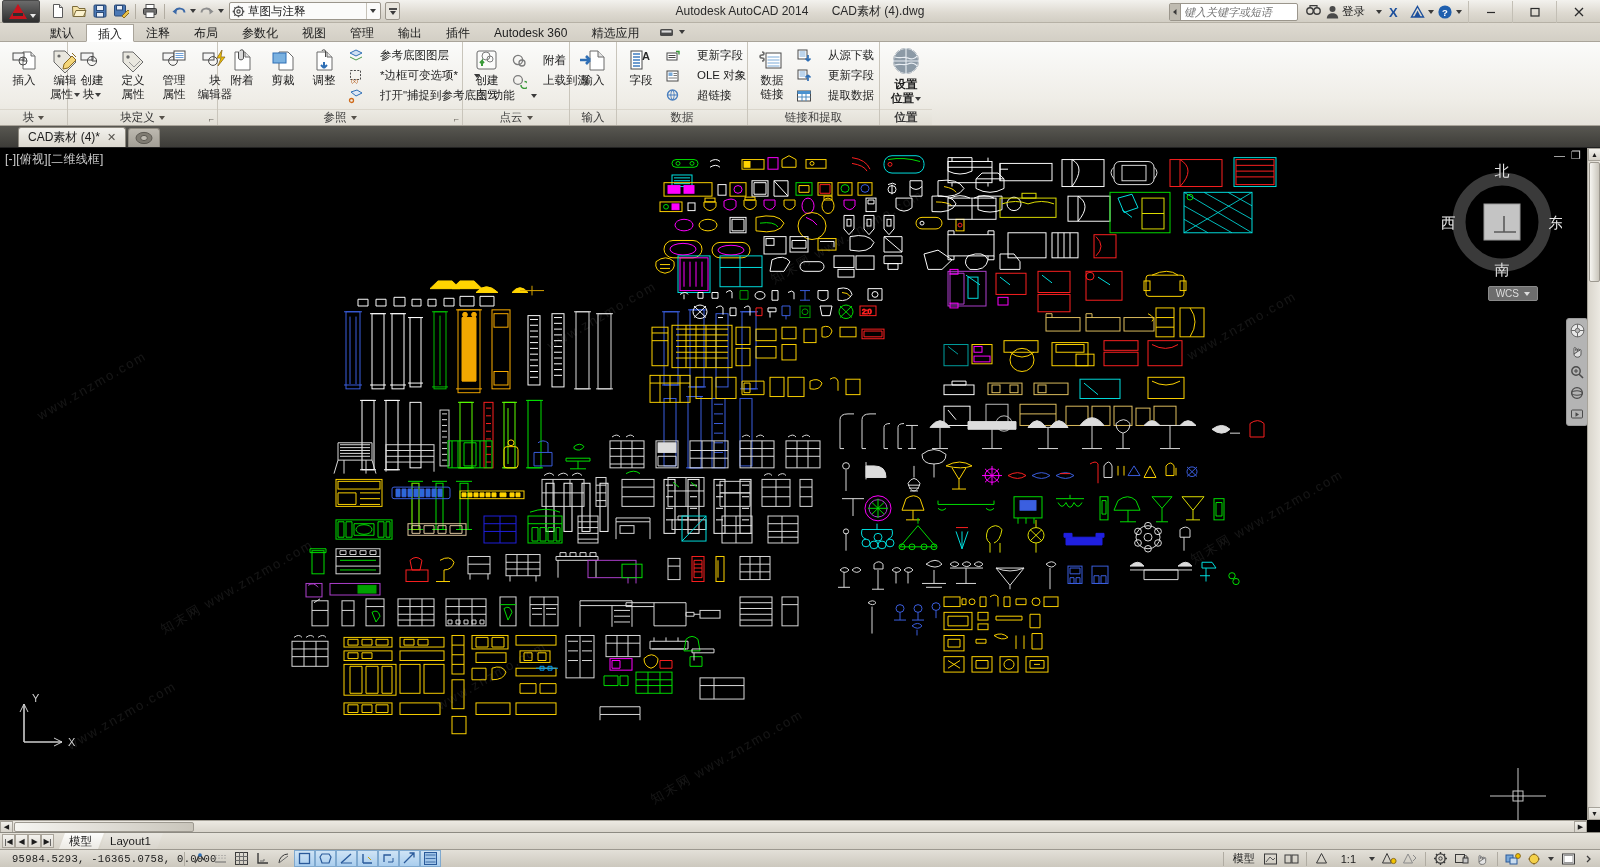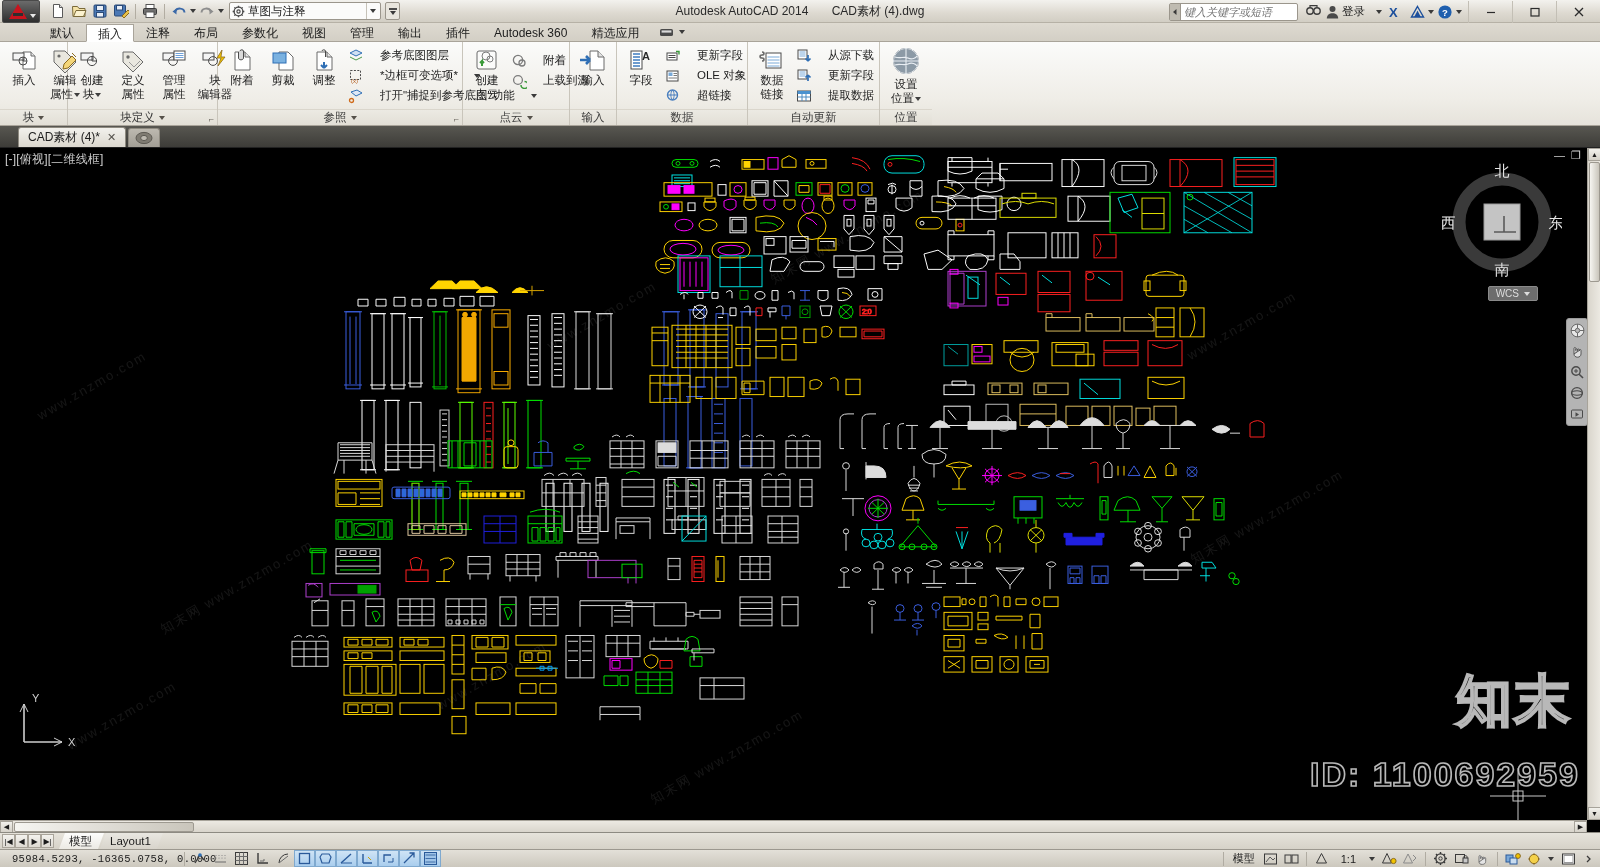--- a/index.html
+++ b/index.html
@@ -707,25 +707,25 @@
                   <rect x="1.5" y="3" width="13" height="10" fill="#fff" stroke="#4a4a4a"></rect>
                   <rect x="1.5" y="3" width="13" height="3" fill="#4b92cf"></rect>
                   <path d="M1.5 9h13M6 6v7M10 6v7" stroke="#4a8ac0"></path>
                 </svg>
             </div>
             <div class="st">提取数据</div>
           </div>
         </div>
       </div>
       <div class="panel-title">
-        <span>自动更新</span>
-      </div>
-    </div>
-
-    <div class="panel" style="width:52px;border-right:none;">
+        <span>链接和提取</span>
+      </div>
+    </div>
+
+    <div class="panel" style="width:52px;border-right:none;font-weight:bold;">
       <div class="panel-body" style="justify-content:center;">
         <div class="big">
           <div class="gl" style="height:30px;">
             <svg width="32" height="30" viewBox="0 0 32 30">
                 <circle cx="16" cy="14" r="12.5" fill="#8c9aa6" stroke="#4a5560"></circle>
                 <circle cx="16" cy="14" r="12.5" fill="none" stroke="#e6ecf1" stroke-width="1"></circle>
                 <path d="M5 10c5 2 9-1 13 1s8 0 9-2M5 18c5-2 9 1 13-1s8 0 9 2M16 1.5v25M3.6 14h24.8" fill="none" stroke="#e9eef3" stroke-width="1.1"></path>
               </svg>
           </div>
           <div class="lbl">设置</div>
@@ -2153,22 +2153,20 @@
       </div>
     </div>
 
     <div class="crosshair">
       <svg width="56" height="56" viewBox="0 0 56 56">
         <path d="M0 28h56M28 0v56" stroke="#c8c8c8" stroke-width="1"></path>
         <rect x="23" y="23" width="10" height="10" fill="none" stroke="#c8c8c8"></rect>
       </svg>
     </div>
 
-    <div class="watermark wm-zm">知末</div>
-    <div class="watermark wm-id">ID: 1100692959</div>
 
     <div class="vscroll">
       <div class="sarrow" style="left:0;top:0;width:13px;height:13px;">▲</div>
       <div class="sthumb" style="left:1px;top:14px;width:11px;height:120px;"></div>
       <div class="sarrow" style="left:0;bottom:0;width:13px;height:13px;">▼</div>
     </div>
     <div class="hscroll">
       <div class="sarrow" style="left:0;top:0;width:13px;height:12px;">◀</div>
       <div class="sthumb" style="left:14px;top:1px;width:180px;height:10px;"></div>
       <div class="sarrow" style="right:0;top:0;width:13px;height:12px;">▶</div>

